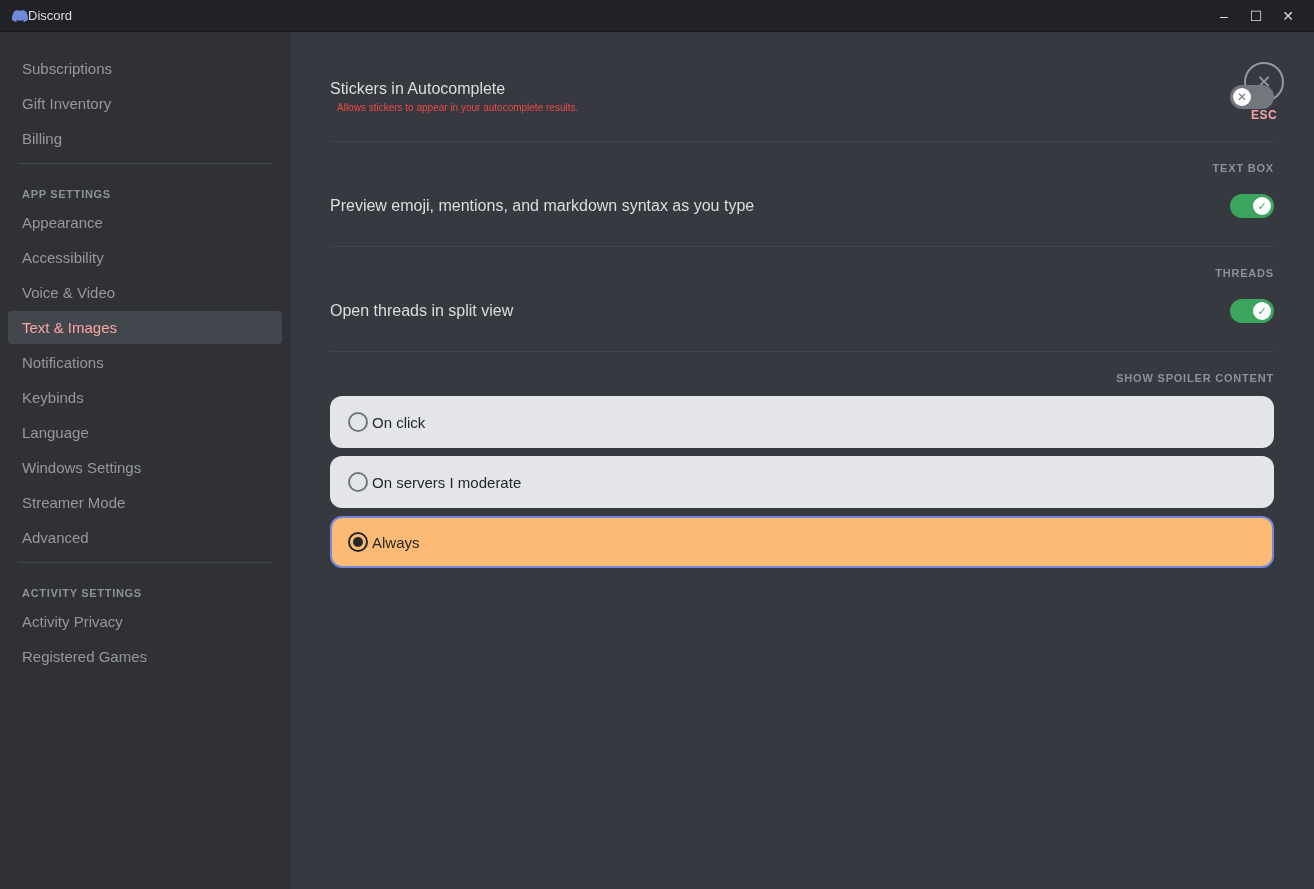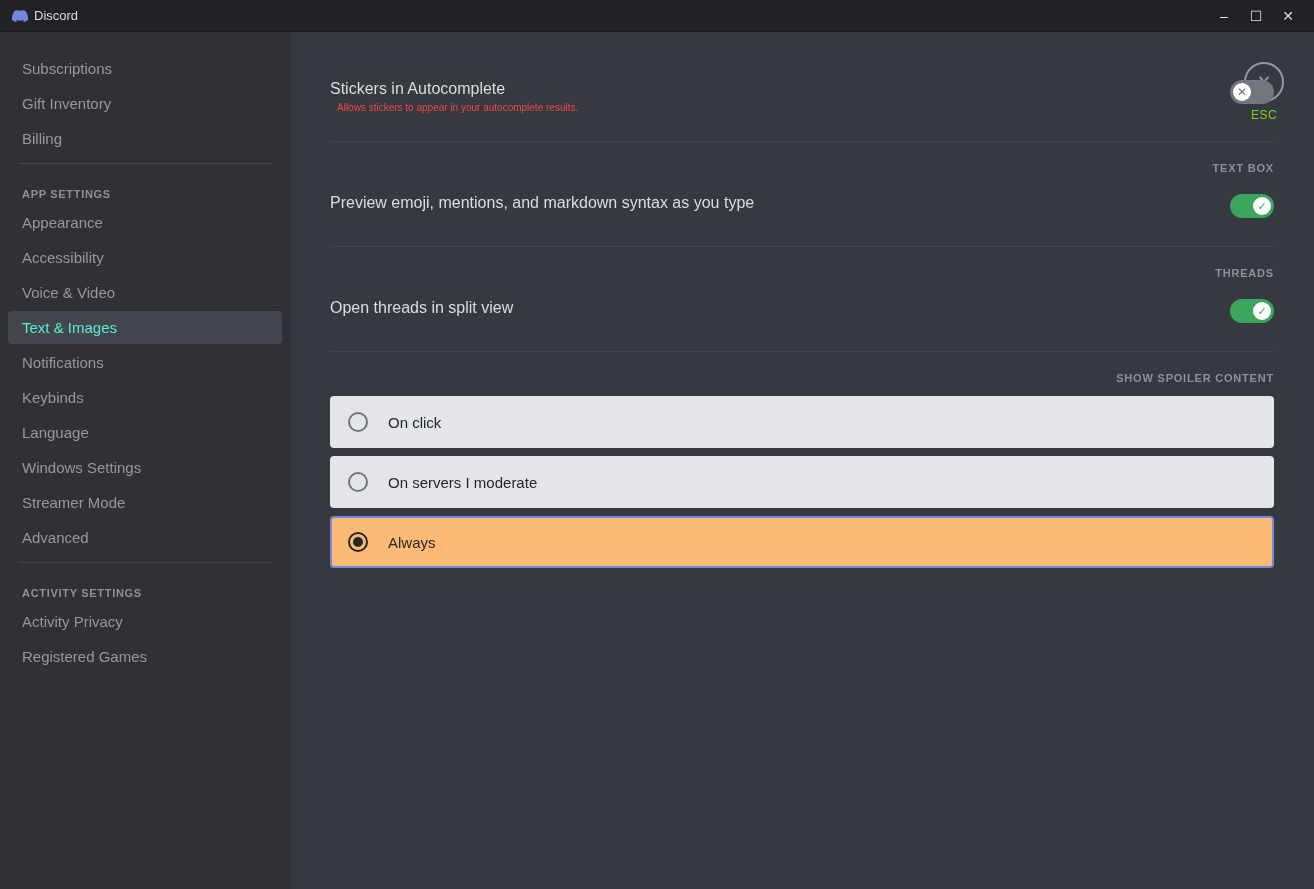--- a/index.html
+++ b/index.html
@@ -21,21 +21,21 @@
       align-items: center;
       justify-content: space-between;
       padding: 0 12px;
       flex-shrink: 0;
       border-bottom: 1px solid #1a1b1e;
     }
 
     .title-bar-left {
       display: flex;
       align-items: center;
-      gap: 6px;
+      gap: 0;
     }
 
     .title-bar-icon {
       width: 16px;
       height: 16px;
     }
 
     .title-bar-title {
       color: #dcddde;
       font-size: 13px;
@@ -86,21 +86,21 @@
       color: #96989d;
       font-size: 15px;
       display: flex;
       align-items: center;
       justify-content: space-between;
       margin-bottom: 2px;
     }
 
     .sidebar-item.active {
       background: #42464d;
-      color: #5eead4;
+      color: #fca5a5;
     }
 
     .sidebar-section-header {
       color: #8e9297;
       font-size: 11px;
       font-weight: 700;
       text-transform: uppercase;
       letter-spacing: 0.7px;
       padding: 16px 14px 6px;
     }
@@ -140,35 +140,36 @@
       border: 2px solid #96989d;
       border-radius: 50%;
       display: flex;
       align-items: center;
       justify-content: center;
       color: #96989d;
       font-size: 18px;
     }
 
     .esc-label {
-      color: #84cc16;
+      color: #fca5a5;
       font-size: 12px;
-      font-weight: 400;
+      font-weight: 700;
       letter-spacing: 0.5px;
     }
 
     
     .setting-divider {
       border: none;
       border-top: 1px solid #40444b;
       margin: 20px 0;
     }
 
     .setting-row {
       display: flex;
+      align-items: center;
       justify-content: space-between;
       padding: 8px 0;
     }
 
     .setting-label {
       color: #dcddde;
       font-size: 16px;
       font-weight: 500;
     }
 
@@ -237,25 +238,25 @@
       text-transform: uppercase;
       letter-spacing: 0.8px;
       margin-bottom: 12px;
       margin-top: 20px;
       text-align: right;
     }
 
     
     .radio-option {
       background: #e3e5e8;
-      border-radius: 4px;
+      border-radius: 12px;
       padding: 14px 16px;
       display: flex;
       align-items: center;
-      gap: 20px;
+      gap: 4px;
       margin-bottom: 8px;
       cursor: pointer;
     }
 
     .radio-option.selected {
       border: 2px solid #7289da;
       background: #fdba74;
     }
 
     .radio-option:not(.selected) {

